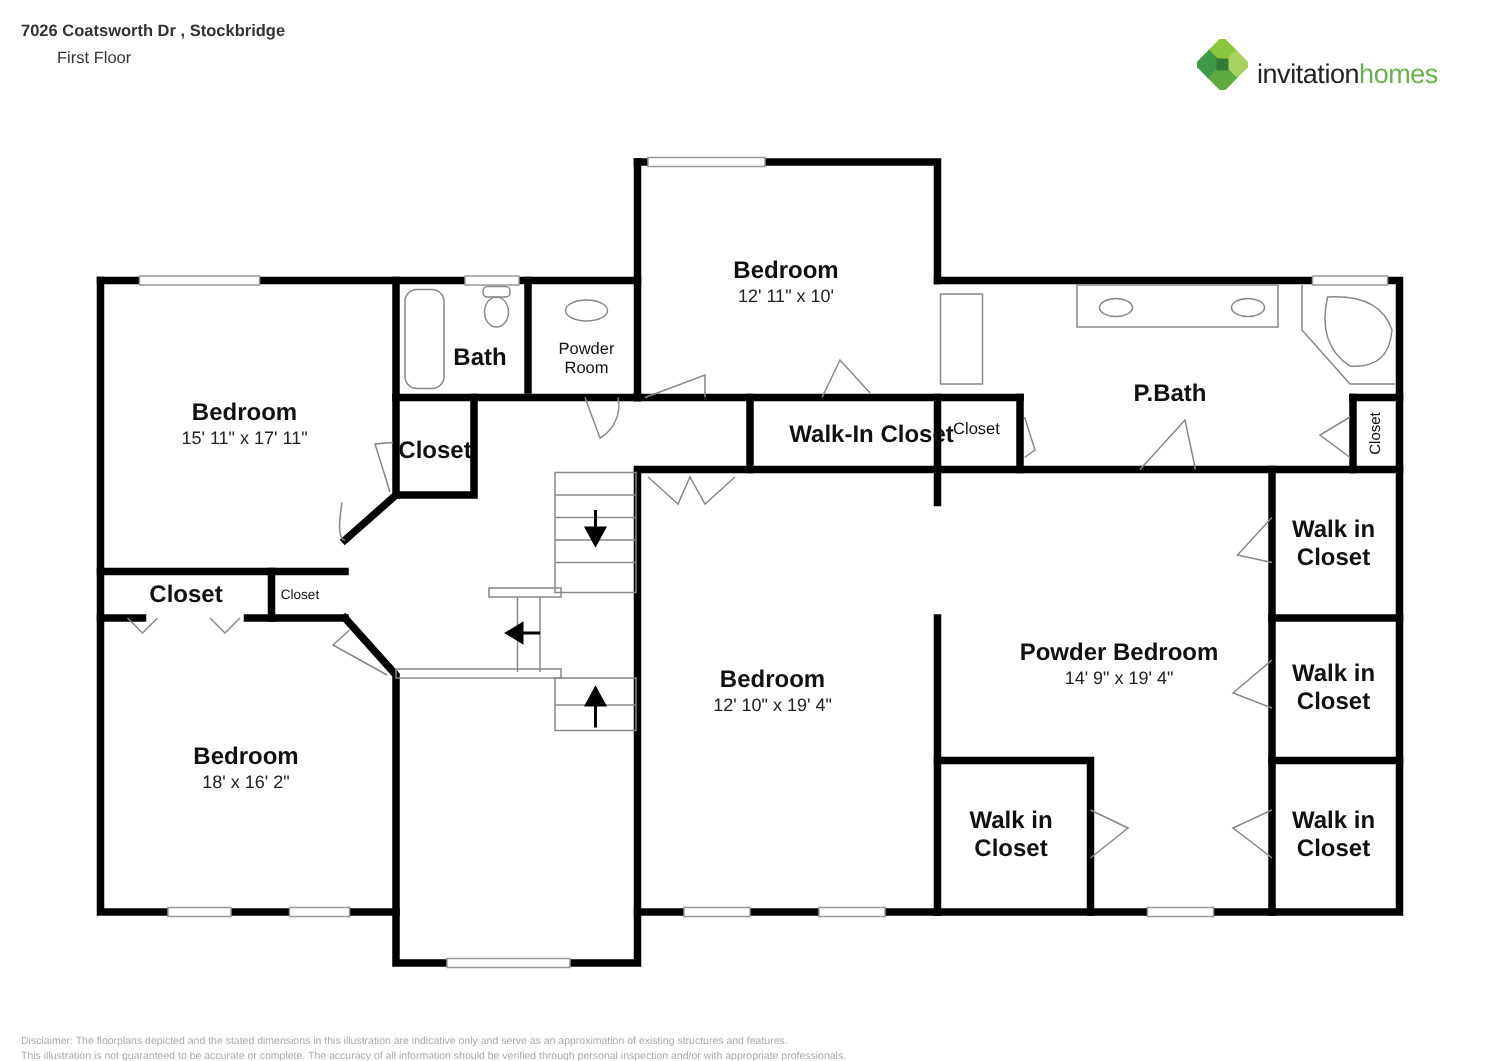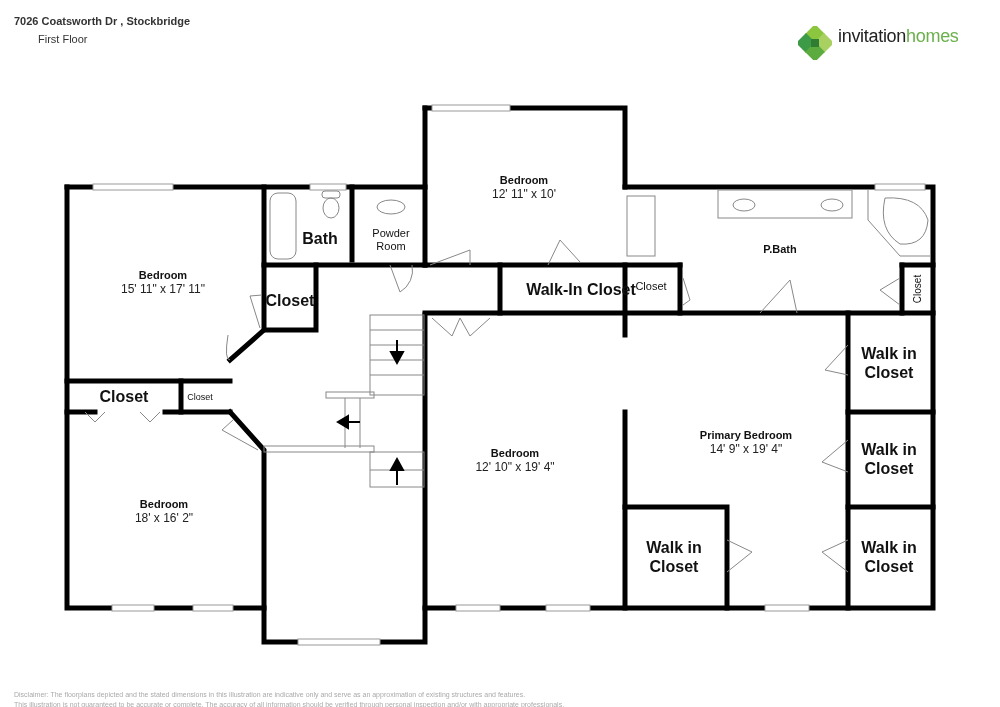--- a/index.html
+++ b/index.html
@@ -1,24 +1,24 @@
 <!DOCTYPE html>
 <html><head>
 <meta charset="utf-8">
 <style>
   html,body{margin:0;padding:0;background:#fff;}
   body{width:1000px;height:707px;position:relative;overflow:hidden;font-family:"Liberation Sans",sans-serif;color:#111;}
   .hdr{position:absolute;left:14px;font-size:11px;color:#333;}
   #addr{top:15px;font-weight:bold;} #floor{top:33px;padding-left:24px;}
-  .logo{position:absolute;left:798px;top:26px;display:flex;align-items:flex-start;}
+  .logo{position:absolute;left:798px;top:26px;display:flex;align-items:flex-end;}
   .logo-text{font-size:18px;margin-left:6px;letter-spacing:-0.3px;}
   .logo-text .a{color:#222;} .logo-text .b{color:#6ab04c;}
   svg.plan{position:absolute;left:0;top:0;}
   .lbl{position:absolute;text-align:center;transform:translate(-50%,-50%);line-height:1.2;white-space:nowrap;}
-  .lbl .n{font-size:11px;font-weight:bold;display:block;}
+  .lbl .n{font-size:16px;font-weight:bold;display:block;}
   .lbl .d{font-size:12px;display:block;color:#222;}
   .lbl.sm .n{font-size:16px;}
   .lbl.xs .n{font-size:9px;font-weight:normal;}
   .lbl.rot{transform:translate(-50%,-50%) rotate(-90deg);}
   .disc{position:absolute;left:14px;font-size:7px;color:#aaa;white-space:nowrap;}
   #disc1{top:691px;} #disc2{top:701px;}
 </style>
 </head>
 <body>
 
@@ -151,21 +151,21 @@
 <div class="lbl sm" style="left:320px;top:239px">
     <span class="n">Bath</span>
   </div>
 <div class="lbl xs" style="left:391px;top:240px;width:46px;white-space:normal">
     <span class="n" style="font-size:11px">Powder Room</span>
   </div>
 <div class="lbl" style="left:524px;top:188px">
     <span class="n">Bedroom</span>
     <span class="d">12' 11" x 10'</span>
   </div>
-<div class="lbl" style="left:780px;top:250px">
+<div class="lbl" style="left:780px;top:263px">
     <span class="n">P.Bath</span>
   </div>
 <div class="lbl sm" style="left:290px;top:301px">
     <span class="n">Closet</span>
   </div>
 <div class="lbl sm" style="left:581px;top:290px">
     <span class="n">Walk-In Closet</span>
   </div>
 <div class="lbl xs" style="left:651px;top:287px">
     <span class="n" style="font-size:11px">Closet</span>
@@ -181,21 +181,21 @@
   </div>
 <div class="lbl" style="left:164px;top:512px">
     <span class="n">Bedroom</span>
     <span class="d">18' x 16' 2"</span>
   </div>
 <div class="lbl" style="left:515px;top:461px">
     <span class="n">Bedroom</span>
     <span class="d">12' 10" x 19' 4"</span>
   </div>
 <div class="lbl" style="left:746px;top:443px">
-    <span class="n">Primary Bedroom</span>
+    <span class="n">Powder Bedroom</span>
     <span class="d">14' 9" x 19' 4"</span>
   </div>
 <div class="lbl sm" style="left:889px;top:363px;width:60px;white-space:normal">
     <span class="n">Walk in Closet</span>
   </div>
 <div class="lbl sm" style="left:889px;top:459px;width:60px;white-space:normal">
     <span class="n">Walk in Closet</span>
   </div>
 <div class="lbl sm" style="left:889px;top:557px;width:60px;white-space:normal">
     <span class="n">Walk in Closet</span>

